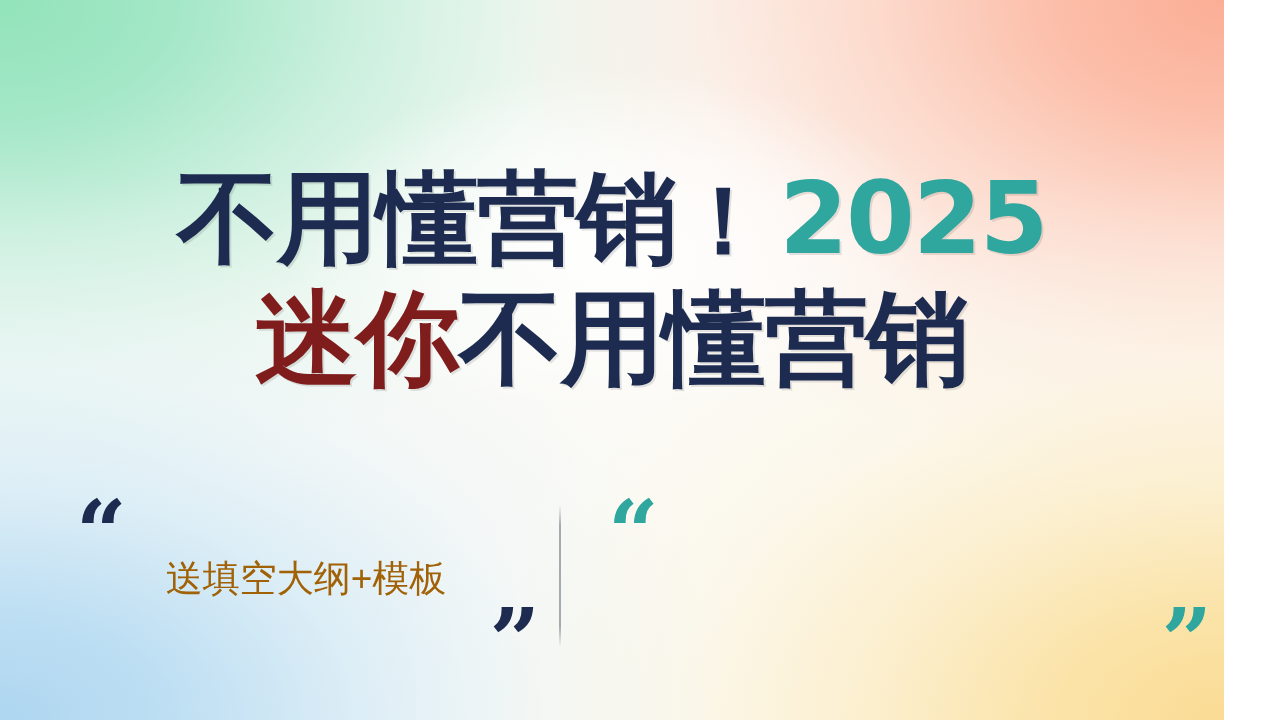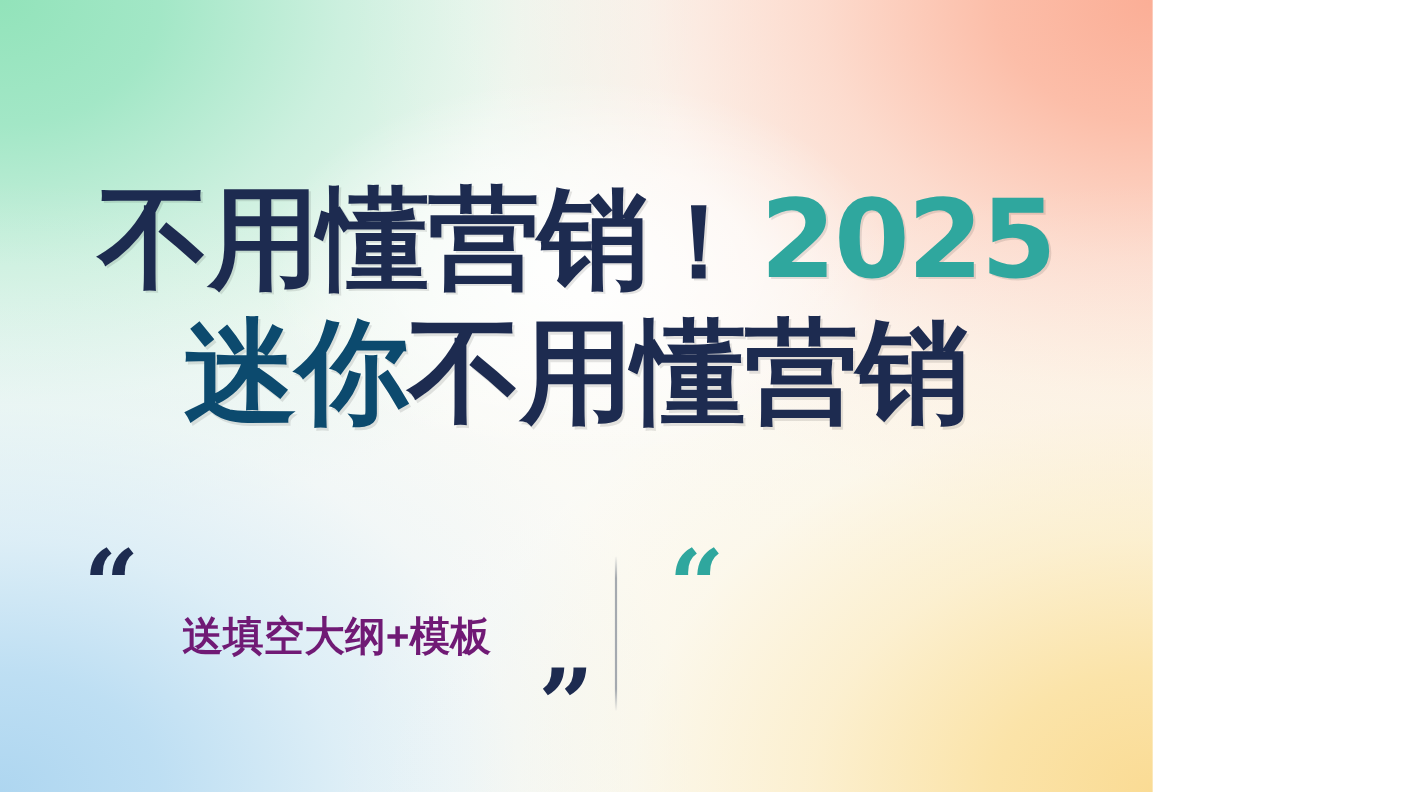--- a/index.html
+++ b/index.html
@@ -7,21 +7,21 @@
     margin: 0;
     padding: 0;
     width: 1280px;
     height: 720px;
     overflow: hidden;
     font-family: "Liberation Sans", "DejaVu Sans", sans-serif;
   }
 
   #banner {
     position: relative;
-    width: 1048px;
+    width: 1224px;
     height: 720px;
     overflow: hidden;
     background: #ffffff;
   }
 
   
   .bg-layer {
     position: absolute;
     inset: 0;
     pointer-events: none;
@@ -94,21 +94,21 @@
   }
   .hl-line-2 {
     font-size: 103px;
   }
   .seg {
     display: inline;
     text-shadow: 2px 2px 0 rgba(0,0,0,0.10);
   }
   .seg-navy  { color: #1d2b50; }
   .seg-teal  { color: #2fa79e; }
-  .seg-orange{ color: #0c4a6e; }
+  .seg-orange{ color: #7f1d1d; }
   .seg-bang  { color: #1d2b50; font-size: 0.92em; }
   .hl-year {
     font-family: "DejaVu Sans", "Liberation Sans", sans-serif;
     font-size: 0.98em;
     letter-spacing: -2px;
     margin-left: 10px;
   }
 
   
   .quote-band {
@@ -126,22 +126,22 @@
     flex: 0 0 auto;
     display: flex;
     align-items: center;
     justify-content: center;
   }
   .quote-left  { width: 520px; margin-left: 40px; }
   .quote-right { width: 620px; margin-left: 42px; }
 
   .quote-text {
     font-size: 37px;
-    font-weight: 700;
-    color: #701a75;
+    font-weight: 400;
+    color: #a16207;
     letter-spacing: 0px;
     white-space: nowrap;
     position: relative;
     z-index: 2;
   }
   .quote-text-left  { font-size: 37px; transform: translate(6px, 0px); }
   .quote-text-right { font-size: 37px; transform: translate(8px, 0px); }
 
   .qmark {
     position: absolute;

